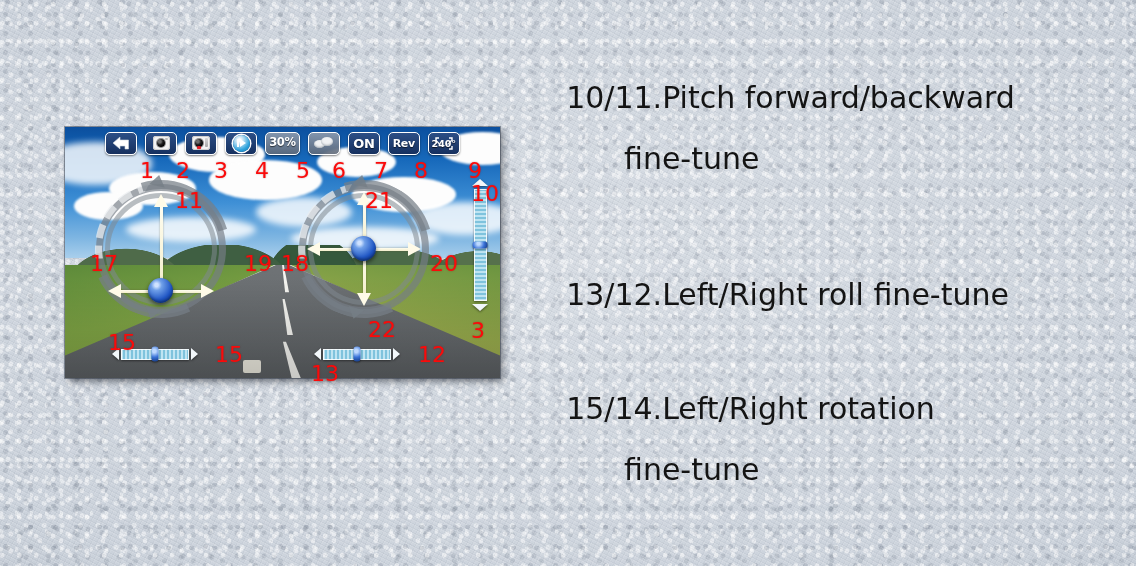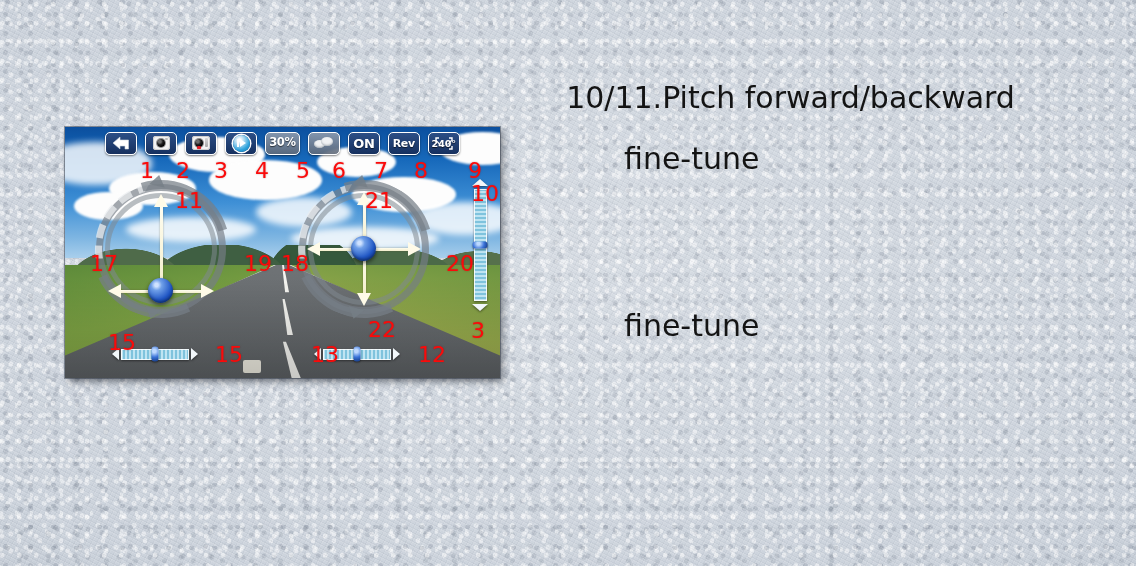--- a/index.html
+++ b/index.html
@@ -464,38 +464,42 @@
 
   <span class="num" style="left:471px;top:183px;">10</span>
   <span class="num" style="left:471px;top:320px;">3</span>
 
   <span class="num" style="left:175px;top:190px;">11</span>
   <span class="num" style="left:90px;top:253px;">17</span>
   <span class="num" style="left:244px;top:253px;">19</span>
 
   <span class="num" style="left:365px;top:190px;">21</span>
   <span class="num" style="left:281px;top:253px;">18</span>
-  <span class="num" style="left:446px;top:253px;">20</span>
+  <span class="num" style="left:430px;top:253px;">20</span>
   <span class="num" style="left:368px;top:319px;">22</span>
 
   <span class="num" style="left:108px;top:332px;">15</span>
   <span class="num" style="left:215px;top:344px;">15</span>
-  <span class="num" style="left:311px;top:344px;">13</span>
+  <span class="num" style="left:311px;top:363px;">13</span>
   <span class="num" style="left:418px;top:344px;">12</span>
 </div>
 
 <div id="captions">
 
   <div class="cap">
     <span>10/11.Pitch forward/backward</span>
     <span class="l2">fine-tune</span>
   </div>
 
+  <div class="cap tight">
+    <span>13/12.Left/Right roll fine-tune</span>
+  </div>
 
   <div class="cap">
+    <span>15/14.Left/Right rotation</span>
     <span class="l2">fine-tune</span>
   </div>
 
   <div class="cap tight">
     
   </div>
 
 </div>
 
 </body></html>

